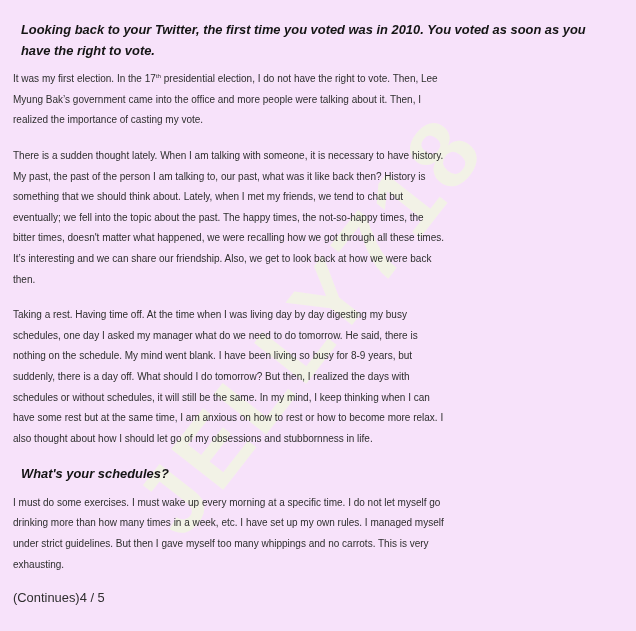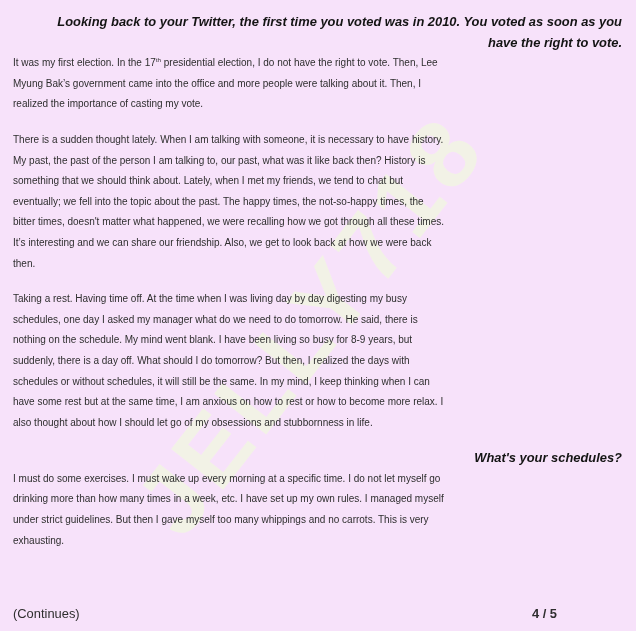--- a/index.html
+++ b/index.html
@@ -27,56 +27,54 @@
     pointer-events: none;
     user-select: none;
     white-space: nowrap;
   }
   .content {
     position: relative;
     z-index: 1;
     padding: 12px 14px 0 13px;
   }
   .q {
-    margin: 0;
+    margin: 8px;
     font-size: 12.9px;
     line-height: 20.6px;
     font-weight: 700;
     font-style: italic;
     color: #141414;
     white-space: pre-line;
-    text-align: right;
   }
   .a {
     margin: 0 0 15px 0;
     font-size: 10px;
     line-height: 20.6px;
     font-weight: 400;
     color: #2e2e2e;
     white-space: pre-line;
   }
   .a sup {
     font-size: 0.62em;
     line-height: 0;
     vertical-align: super;
   }
   .footer {
     position: absolute;
     z-index: 1;
     left: 13px;
     right: 0;
-    top: 604px;
+    top: 588px;
     display: flex;
-    justify-content: space-between;
     align-items: baseline;
     font-size: 12.9px;
     line-height: 20.6px;
     color: #2e2e2e;
   }
-  .page-number { margin-right: 79px; font-weight: bold; }
+  .page-number { margin-right: 79px; }
 </style>
 </head>
 <body>
 
 <div class="page">
 
   <div class="watermark">JELLY718</div>
 
   <div class="content">
 

